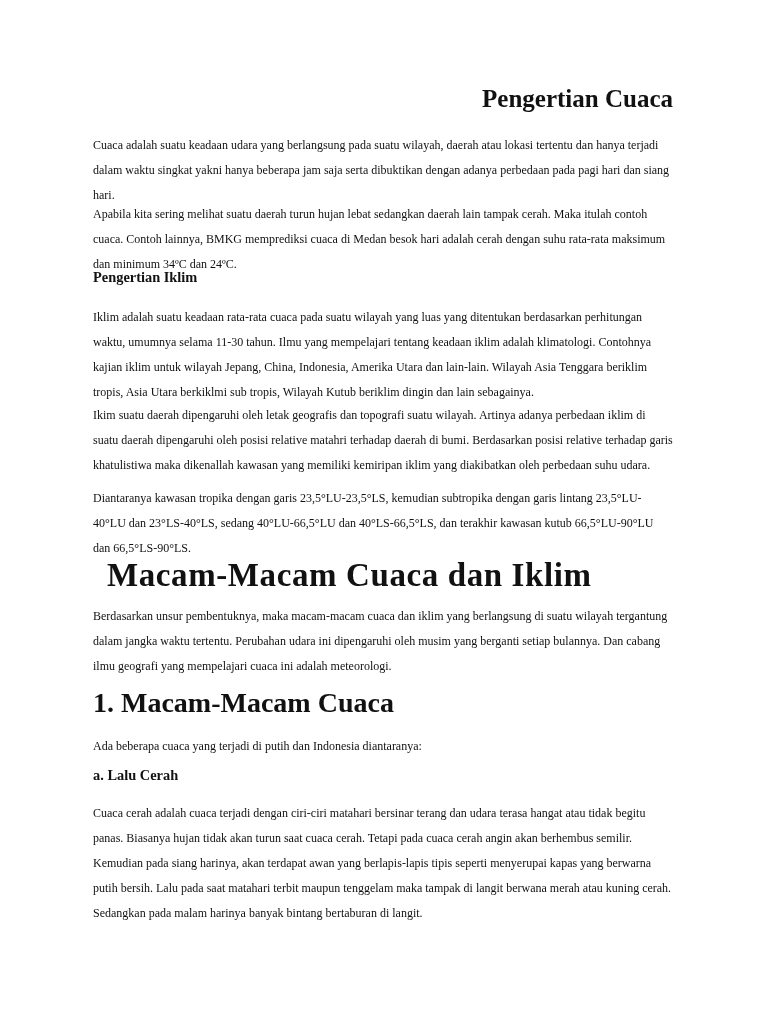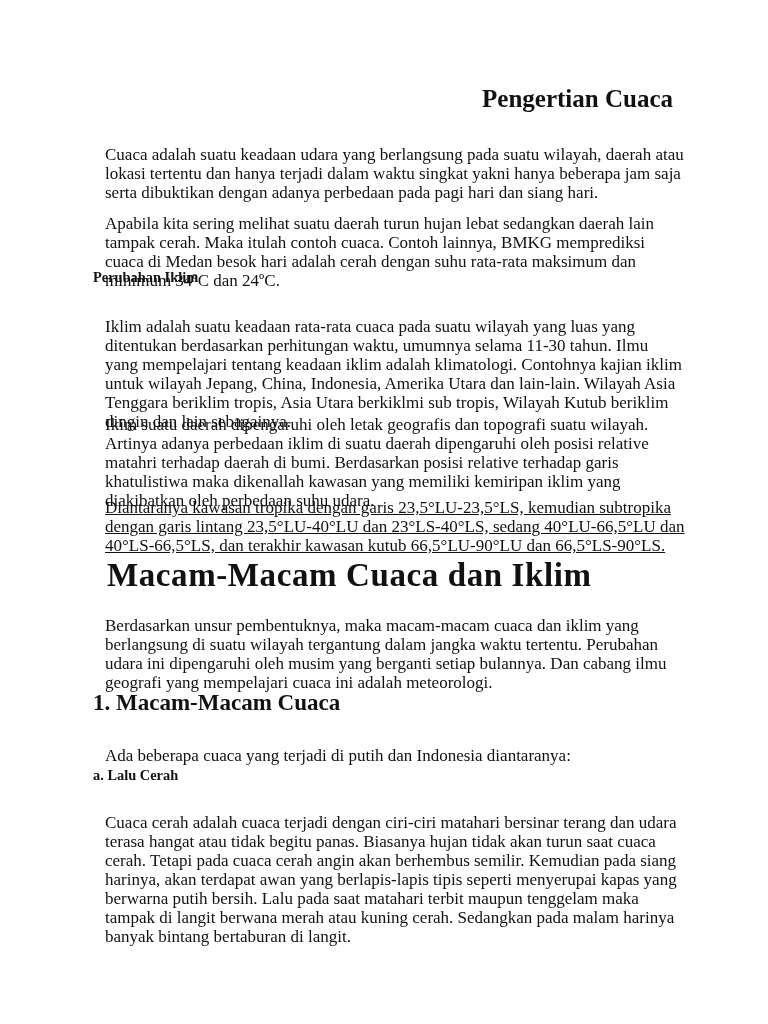--- a/index.html
+++ b/index.html
@@ -28,23 +28,23 @@
       top: 84px;
       margin: 0;
       text-align: right;
       font-size: 25px;
       font-weight: bold;
       line-height: 30px;
     }
     p.body {
       position: absolute;
       left: 0;
-      margin: 12px;
-      font-size: 17px;
-      line-height: 19px;
+      margin: 0;
+      font-size: 12px;
+      line-height: 25px;
       width: 580px;
     }
     .subhead {
       position: absolute;
       left: 0;
       margin: 0;
       font-size: 14.4px;
       font-weight: bold;
       line-height: 19px;
     }
@@ -54,43 +54,43 @@
       margin: 0;
       font-size: 33px;
       font-weight: bold;
       line-height: 40px;
       letter-spacing: 0.6px;
     }
     .h2 {
       position: absolute;
       left: 0;
       margin: 0;
-      font-size: 23px;
+      font-size: 28px;
       font-weight: bold;
       line-height: 28px;
     }
   </style>
 </head>
 <body>
 
 <div class="page">
 
   <h1 class="doc-title">Pengertian Cuaca</h1>
 
   <p class="body" style="top:133px;">Cuaca adalah suatu keadaan udara yang berlangsung pada suatu wilayah, daerah atau lokasi tertentu dan hanya terjadi dalam waktu singkat yakni hanya beberapa jam saja serta dibuktikan dengan adanya perbedaan pada pagi hari dan siang hari.</p>
 
   <p class="body" style="top:202px;">Apabila kita sering melihat suatu daerah turun hujan lebat sedangkan daerah lain tampak cerah. Maka itulah contoh cuaca. Contoh lainnya, BMKG memprediksi cuaca di Medan besok hari adalah cerah dengan suhu rata-rata maksimum dan minimum 34ºC dan 24ºC.</p>
 
-  <h3 class="subhead" style="top:268px;">Perubahan Iklim</h3>
+  <h3 class="subhead" style="top:268px;">Pengertian Iklim</h3>
 
   <p class="body" style="top:305px;">Iklim adalah suatu keadaan rata-rata cuaca pada suatu wilayah yang luas yang ditentukan berdasarkan perhitungan waktu, umumnya selama 11-30 tahun. Ilmu yang mempelajari tentang keadaan iklim adalah klimatologi. Contohnya kajian iklim untuk wilayah Jepang, China, Indonesia, Amerika Utara dan lain-lain. Wilayah Asia Tenggara beriklim tropis, Asia Utara berkiklmi sub tropis, Wilayah Kutub beriklim dingin dan lain sebagainya.</p>
 
   <p class="body" style="top:403px;">Ikim suatu daerah dipengaruhi oleh letak geografis dan topografi suatu wilayah. Artinya adanya perbedaan iklim di suatu daerah dipengaruhi oleh posisi relative matahri terhadap daerah di bumi. Berdasarkan posisi relative terhadap garis khatulistiwa maka dikenallah kawasan yang memiliki kemiripan iklim yang diakibatkan oleh perbedaan suhu udara.</p>
 
-  <p class="body" style="top:486px;text-decoration:underline;">Diantaranya kawasan tropika dengan garis 23,5°LU-23,5°LS, kemudian subtropika dengan garis lintang 23,5°LU-40°LU dan 23°LS-40°LS, sedang 40°LU-66,5°LU dan 40°LS-66,5°LS, dan terakhir kawasan kutub 66,5°LU-90°LU dan 66,5°LS-90°LS.</p>
+  <p class="body" style="top:486px;">Diantaranya kawasan tropika dengan garis 23,5°LU-23,5°LS, kemudian subtropika dengan garis lintang 23,5°LU-40°LU dan 23°LS-40°LS, sedang 40°LU-66,5°LU dan 40°LS-66,5°LS, dan terakhir kawasan kutub 66,5°LU-90°LU dan 66,5°LS-90°LS.</p>
 
   <h2 class="h1" style="top:555px;margin-left:14px;">Macam-Macam Cuaca dan Iklim</h2>
 
   <p class="body" style="top:604px;">Berdasarkan unsur pembentuknya, maka macam-macam cuaca dan iklim yang berlangsung di suatu wilayah tergantung dalam jangka waktu tertentu. Perubahan udara ini dipengaruhi oleh musim yang berganti setiap bulannya. Dan cabang ilmu geografi yang mempelajari cuaca ini adalah meteorologi.</p>
 
   <h3 class="h2" style="top:689px;">1. Macam-Macam Cuaca</h3>
 
   <p class="body" style="top:734px;">Ada beberapa cuaca yang terjadi di putih dan Indonesia diantaranya:</p>
 
   <h4 class="subhead" style="top:766px;">a. Lalu Cerah</h4>

